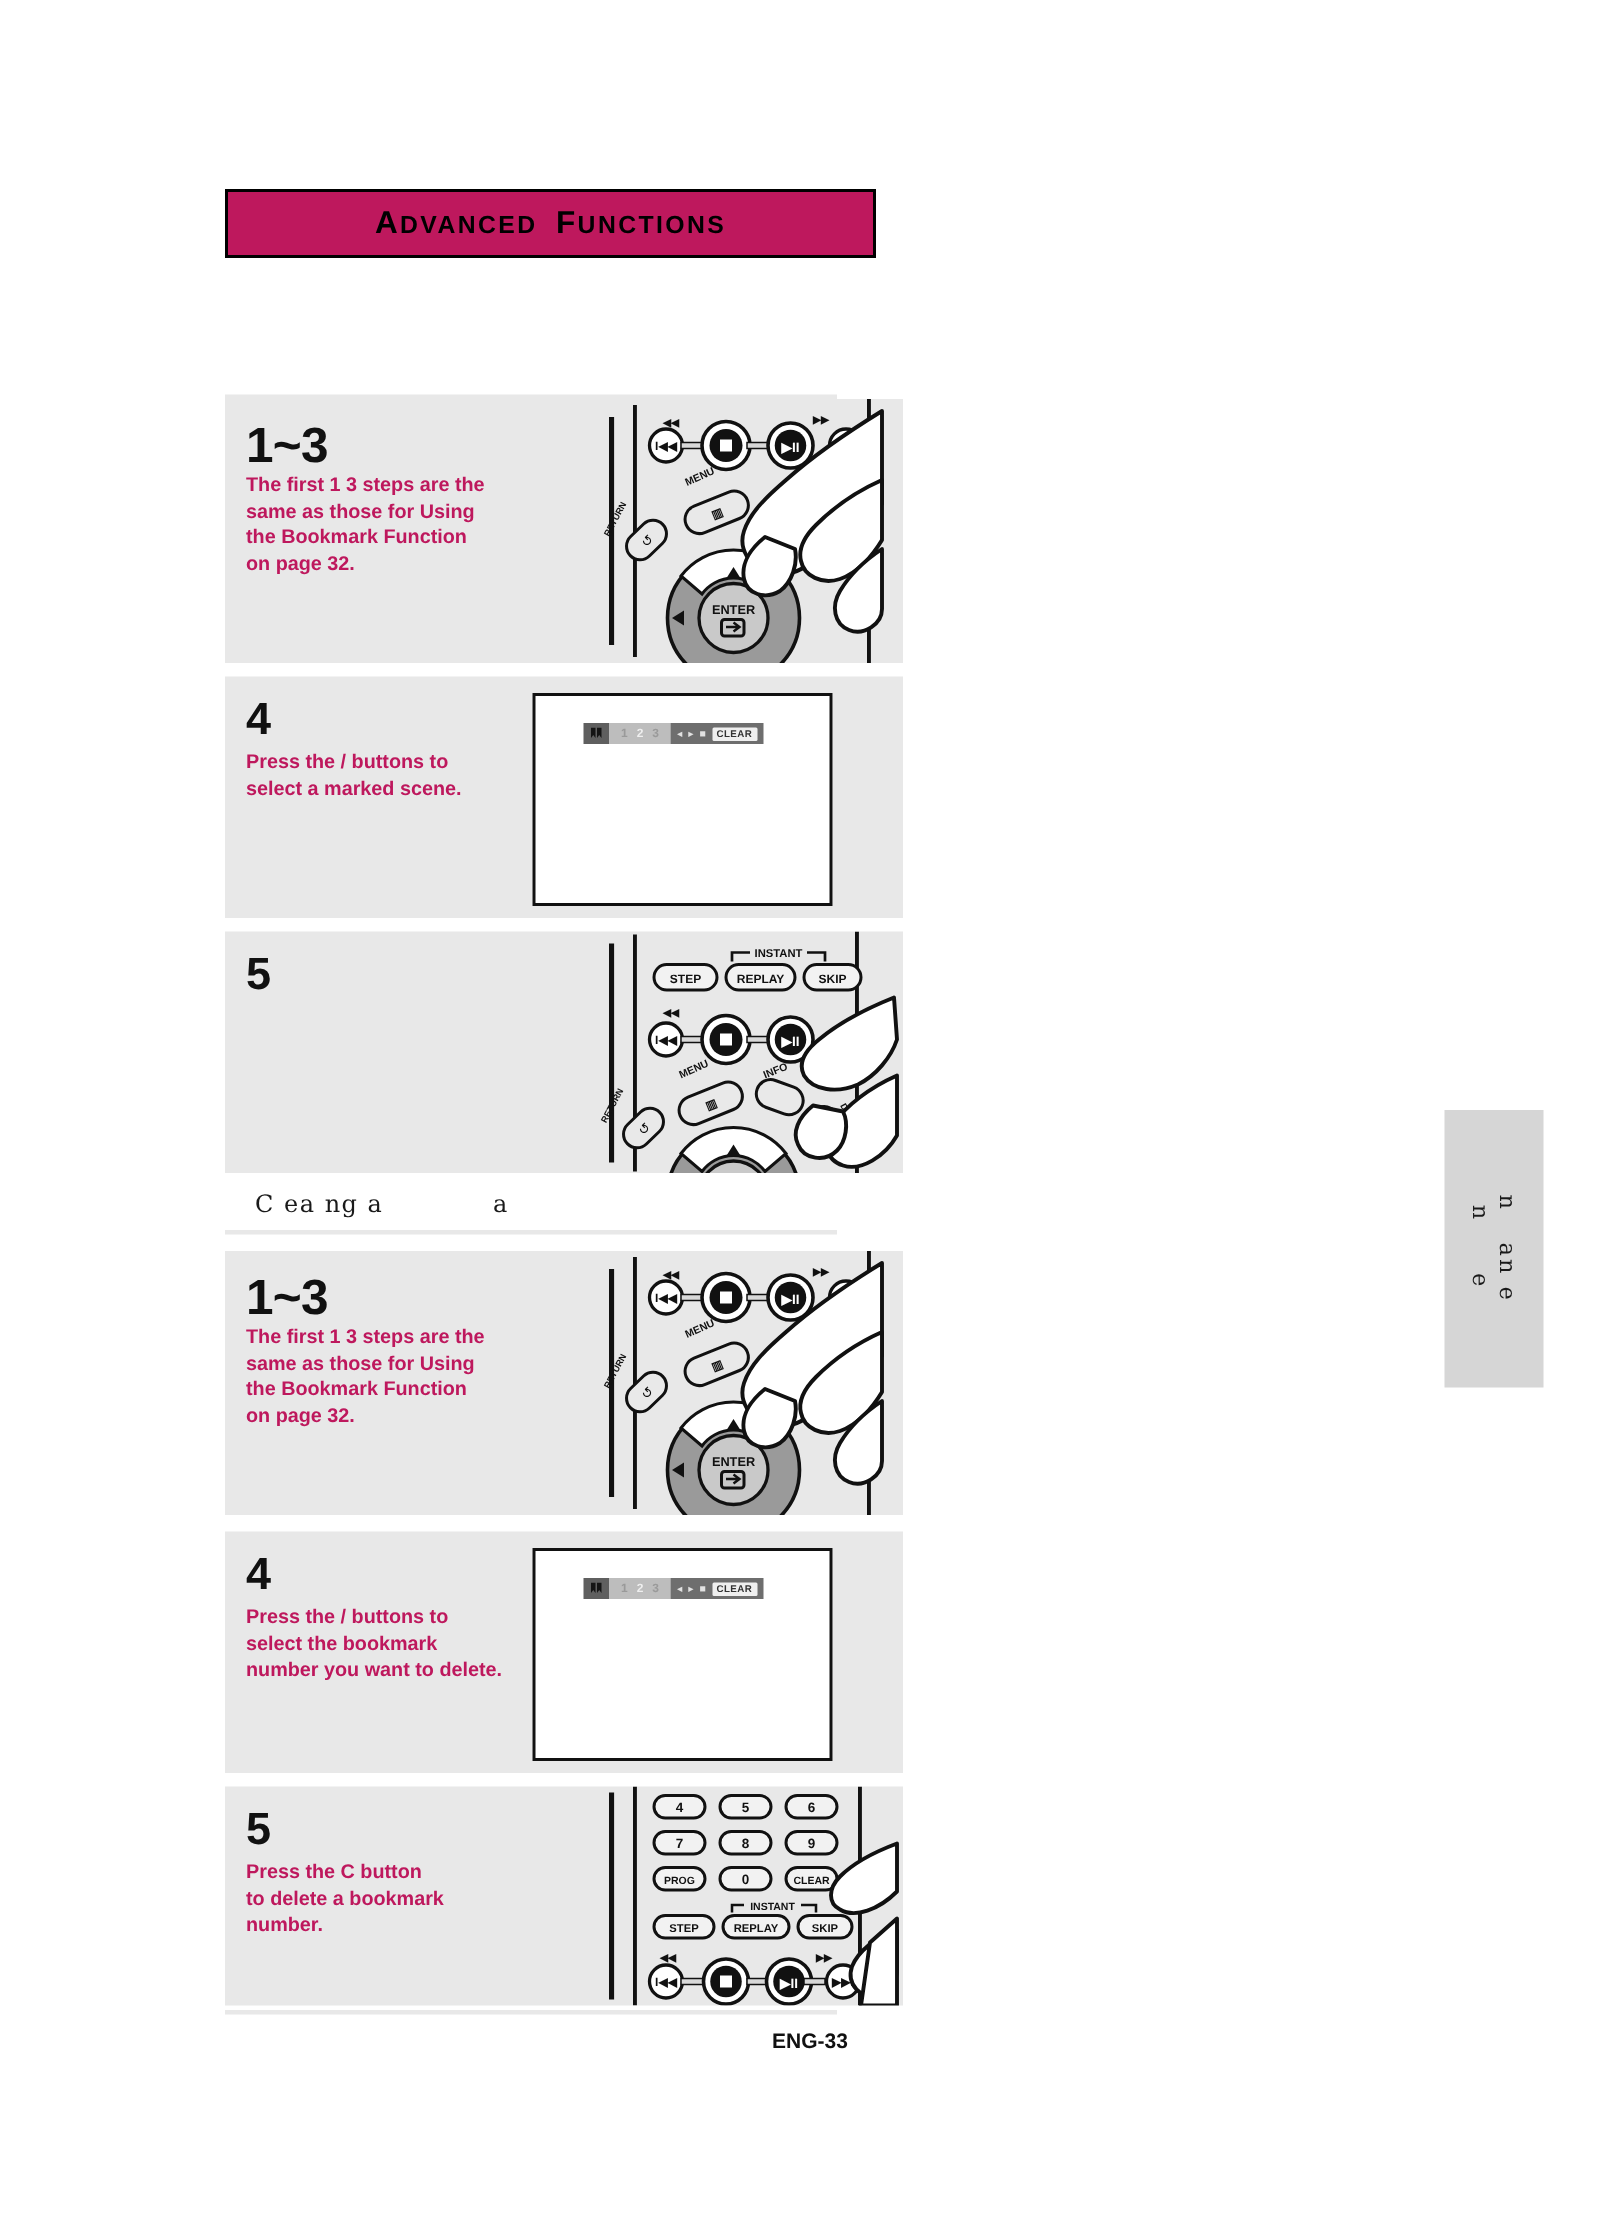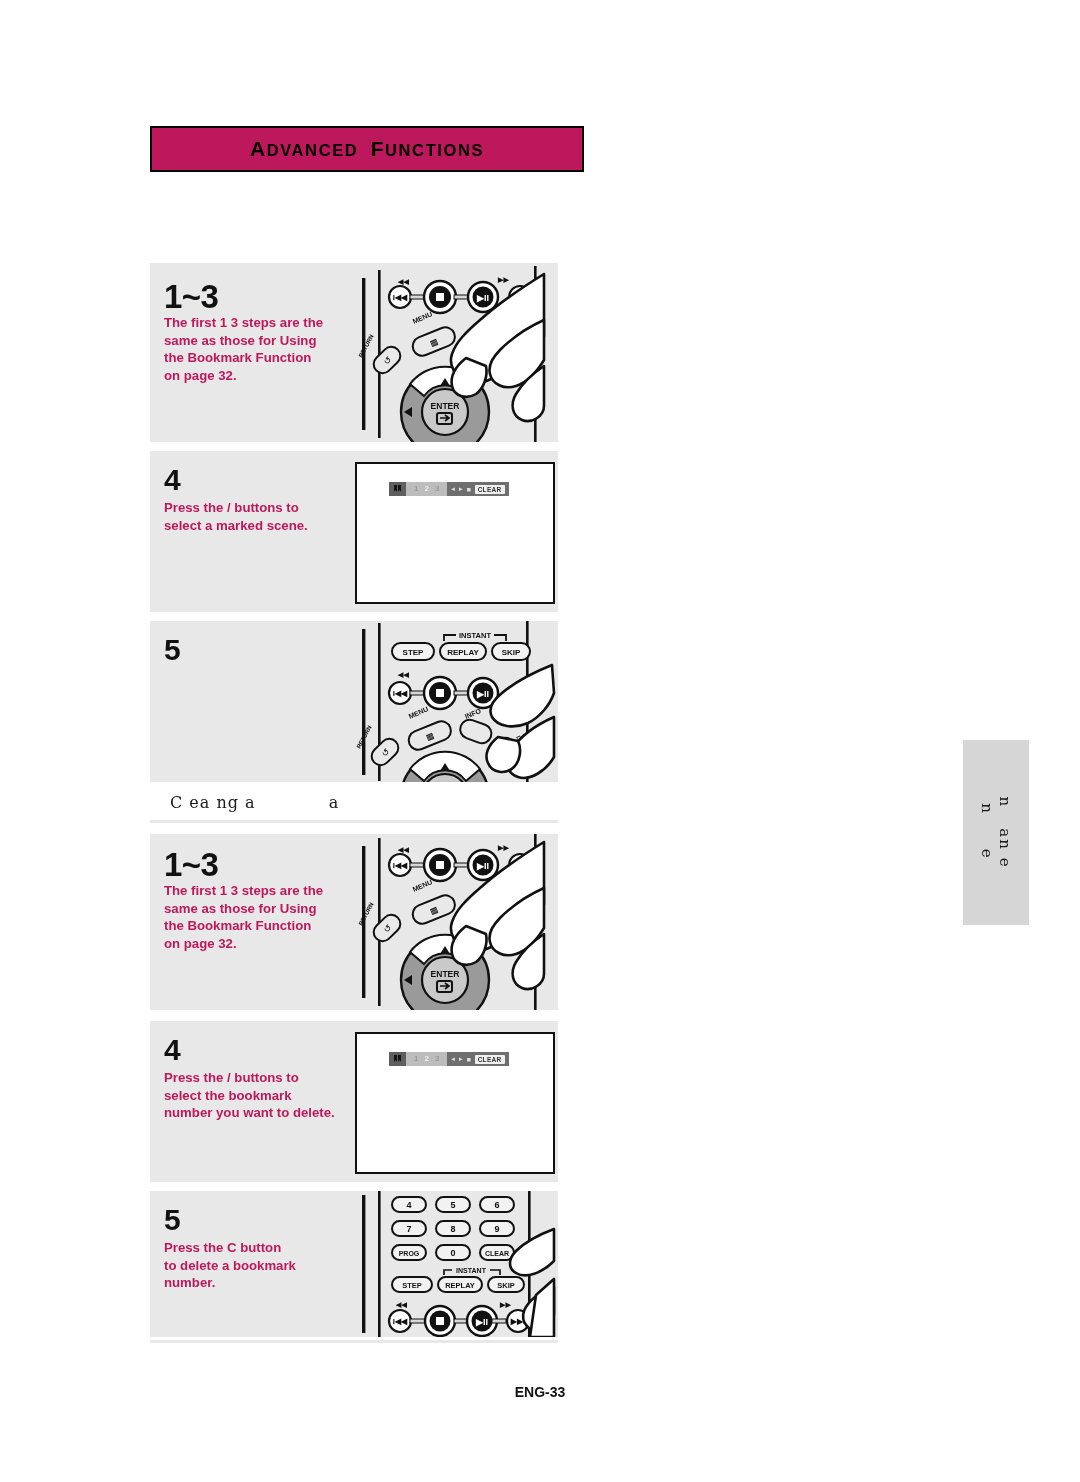--- a/index.html
+++ b/index.html
@@ -26,21 +26,21 @@
     position:absolute;left:150px;width:420px;height:26px;
     font-family:"DejaVu Serif", serif;
     font-size:16px;color:#1a1a1a;letter-spacing:1px;white-space:pre;
   }
   .sec-head-rule{
     position:absolute;left:150px;width:408px;height:3px;background:#e8e8e8;
   }
 
   
   .panel{
-    position:absolute;left:150px;width:408px;background:#e8e8e8;
+    position:absolute;left:150px;width:452px;background:#e8e8e8;
     box-sizing:border-box;
   }
   .panel .num{
     position:absolute;left:14px;font-weight:bold;color:#111;
     letter-spacing:-0.5px;
   }
   .panel .body{
     position:absolute;left:14px;width:185px;
     font-weight:bold;font-size:13.2px;line-height:17.5px;color:#be185d;
   }
@@ -83,21 +83,21 @@
     position:absolute;left:0;top:0;width:185px;height:66px;
     transform:rotate(90deg);transform-origin:0 0;translate:66px 0;
     display:flex;align-items:center;justify-content:center;
     font-family:"DejaVu Serif",serif;font-size:15px;color:#1a1a1a;
     letter-spacing:2px;white-space:pre;
   }
 
   
   .footer{
     position:absolute;left:0;top:1352px;width:1080px;text-align:center;
-    font-weight:bold;font-size:14px;color:#111;margin-top:32px;
+    font-weight:bold;font-size:14px;color:#111;
   }
   .footer-rule{
     position:absolute;left:150px;top:1340px;width:408px;height:3px;background:#e8e8e8;
   }
   svg{display:block;}
 </style>
 </head>
 <body>
 
 <div class="page">

